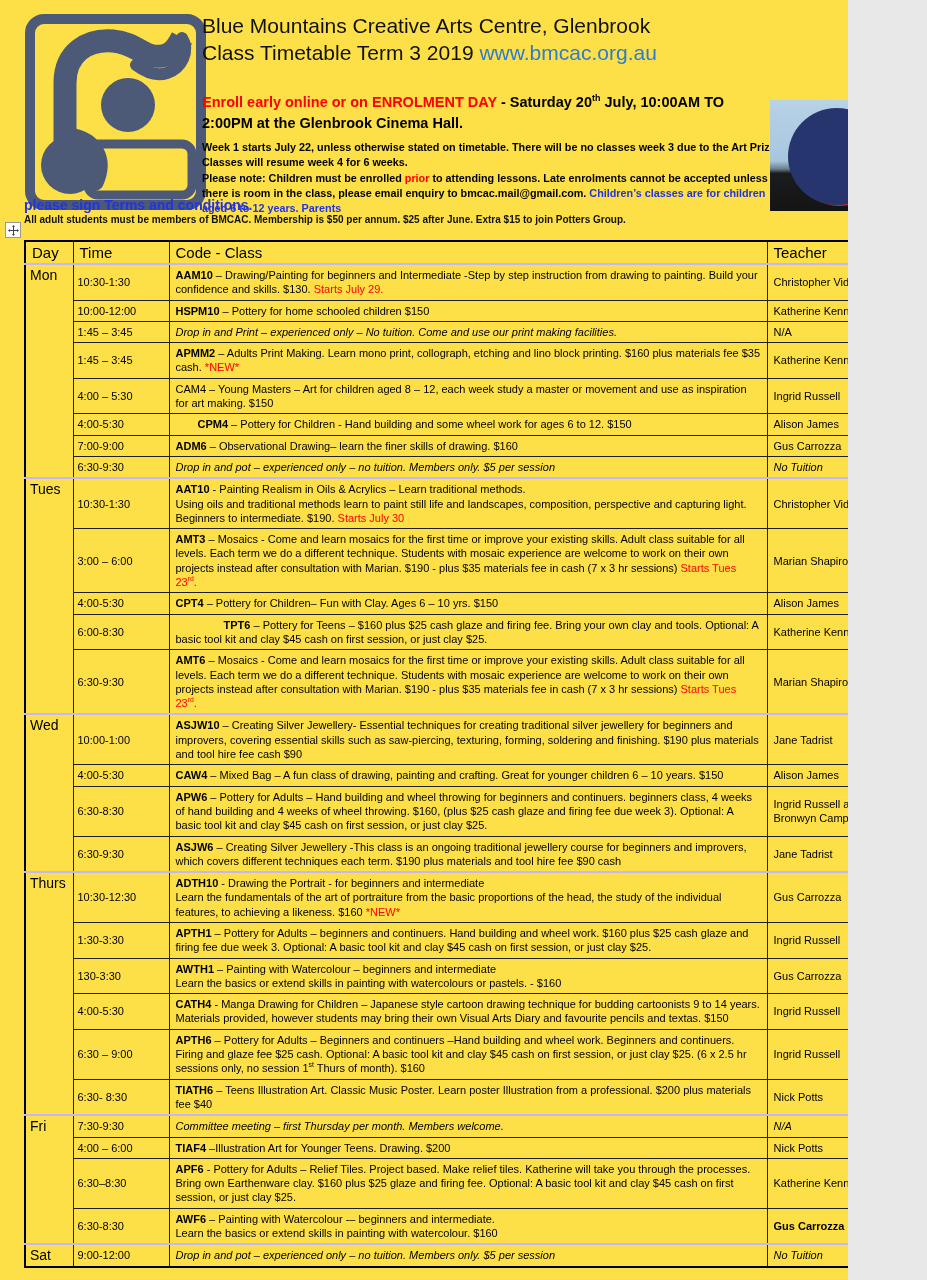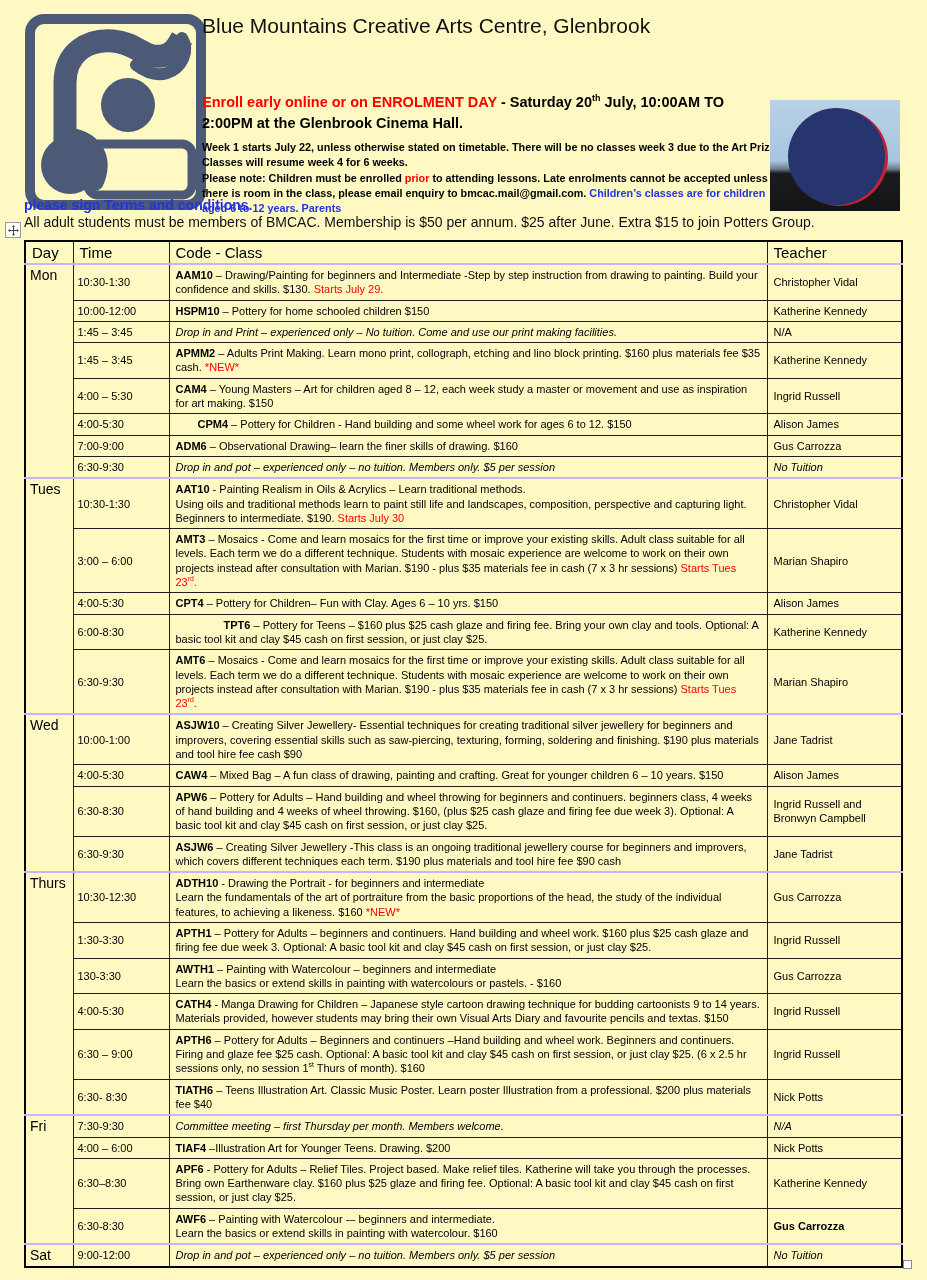--- a/index.html
+++ b/index.html
@@ -1,34 +1,34 @@
 <!DOCTYPE html>
 <html><head>
 <meta charset="utf-8">
 <style>
   html,body{margin:0;padding:0;background:#e8e8e8;}
   .page{
     position:relative;
-    width:927px;height:1280px;
-    background:#fef9c3;
+    width:848px;height:1280px;
+    background:#fde047;
     font-family:"Liberation Sans",sans-serif;
     color:#000;
     overflow:hidden;
   }
   
   .hdr{position:relative;height:238px;}
   .logo{position:absolute;left:24px;top:13px;width:183px;height:198px;}
   .titleblock{position:absolute;left:202px;top:12px;width:575px;}
   .title1{font-size:21px;line-height:1.3;color:#111;}
   .title2{font-size:21px;line-height:1.3;color:#111;}
   .url{color:#2B7CD3;}
   .enroll{position:absolute;left:202px;top:92px;width:565px;font-weight:bold;font-size:14.5px;line-height:1.45;}
   .notes{position:absolute;left:202px;top:140px;width:578px;font-weight:bold;font-size:10.8px;line-height:1.42;}
   .terms{position:absolute;left:24px;top:197px;width:740px;font-weight:bold;font-size:14px;color:#2233E0;}
-  .membership{position:absolute;left:24px;top:214px;width:860px;font-weight:normal;font-size:14px;color:#111;}
+  .membership{position:absolute;left:24px;top:214px;width:860px;font-weight:bold;font-size:10px;color:#111;}
   sup{font-size:0.62em;line-height:0;}
   
   .badge{position:absolute;left:770px;top:100px;width:130px;height:111px;overflow:hidden;
          background:linear-gradient(180deg,#b8d2e6 0%,#a7c6de 55%,#6d7f90 62%,#1b1c1e 66%,#141414 100%);}
   .ring{position:absolute;border-radius:50%;}
   .ring-red{width:97px;height:97px;left:21px;top:9px;background:#C42237;}
   .ring-blue2{width:97px;height:97px;left:18px;top:8px;background:#27356f;}
   .ring-navy{width:96px;height:96px;left:12px;top:7px;background:#1E2B63;
              display:flex;flex-direction:column;align-items:center;justify-content:center;color:#fff;text-align:center;}
   .bg-creative{font-size:10px;font-weight:bold;letter-spacing:1px;line-height:1.1;}
@@ -66,20 +66,25 @@
         <path d="M158,25 C166,38 158,55 143,60 C131,64 120,58 112,52" stroke="#4C5A78" stroke-width="12" fill="none" stroke-linecap="round"></path>
         <circle cx="104" cy="92" r="27" fill="#4C5A78"></circle>
         <rect x="64" y="131" width="104" height="51" rx="10" fill="none" stroke="#4C5A78" stroke-width="9"></rect>
         <circle cx="46" cy="152" r="29" fill="#4C5A78"></circle>
         <path d="M44,122 C74,126 82,148 72,170" stroke="#4C5A78" stroke-width="15" fill="none" stroke-linecap="round"></path>
       </svg>
     </div>
 
     <div class="titleblock">
       <div class="title1">Blue Mountains Creative Arts Centre, Glenbrook</div>
+      <div class="title2">
+        <span>Class Timetable Term 3 2019</span>
+        <span> </span>
+        <span class="url">www.bmcac.org.au</span>
+      </div>
     </div>
 
     <div class="enroll"><span style="color: rgb(255, 0, 0);">Enroll early online or on ENROLMENT DAY</span><span> - Saturday  20</span><sup>th</sup><span> July, 10:00AM TO 2:00PM at the Glenbrook Cinema Hall.</span></div>
 
     <div class="notes">
       <div>Week 1 starts July 22,  unless otherwise stated on timetable. There will be no classes week 3 due to the Art Prize. Classes will resume week 4 for 6 weeks.</div>
       <div><span>Please note: Children must be enrolled </span><span style="color: rgb(255, 0, 0);">prior</span><span> to attending lessons. Late enrolments cannot be accepted unless there is room in the class, please email enquiry to bmcac.mail@gmail.com. </span><span style="color: rgb(34, 51, 224);">Children’s classes are for children aged 6 to 12 years. Parents</span></div>
     </div>
 
     <div class="terms">please sign Terms and conditions.</div>
@@ -130,21 +135,21 @@
             <td class="class-cell"><span style="font-style: italic;">Drop in and Print – experienced only – No tuition. Come and use our print making facilities.</span></td>
             <td class="teacher-cell">N/A</td>
           </tr>
           <tr>
             <td class="time-cell">1:45 – 3:45</td>
             <td class="class-cell"><span style="font-weight: bold;">APMM2</span><span> – Adults Print Making. Learn mono print, collograph, etching and lino block printing. $160 plus materials fee $35 cash. </span><span style="color: rgb(255, 0, 0);">*NEW*</span></td>
             <td class="teacher-cell">Katherine Kennedy</td>
           </tr>
           <tr>
             <td class="time-cell">4:00 – 5:30</td>
-            <td class="class-cell"><span style="font-weight: bold;">CAM4</span><span> – Young Masters – Art for children aged 8 – 12, each week study a master or movement and use as inspiration for art making. $150</span></td>
+            <td class="class-cell"><span style="font-weight: normal;">CAM4</span><span> – Young Masters – Art for children aged 8 – 12, each week study a master or movement and use as inspiration for art making. $150</span></td>
             <td class="teacher-cell">Ingrid Russell</td>
           </tr>
           <tr>
             <td class="time-cell">4:00-5:30</td>
             <td class="class-cell"><span style="font-weight: bold; padding-left: 22px;">CPM4</span><span> – Pottery for Children - Hand building and some wheel work for ages 6 to 12. $150</span></td>
             <td class="teacher-cell">Alison James</td>
           </tr>
           <tr>
             <td class="time-cell">7:00-9:00</td>
             <td class="class-cell"><span style="font-weight: bold;">ADM6</span><span> – Observational Drawing– learn the finer skills of drawing. $160</span></td>

